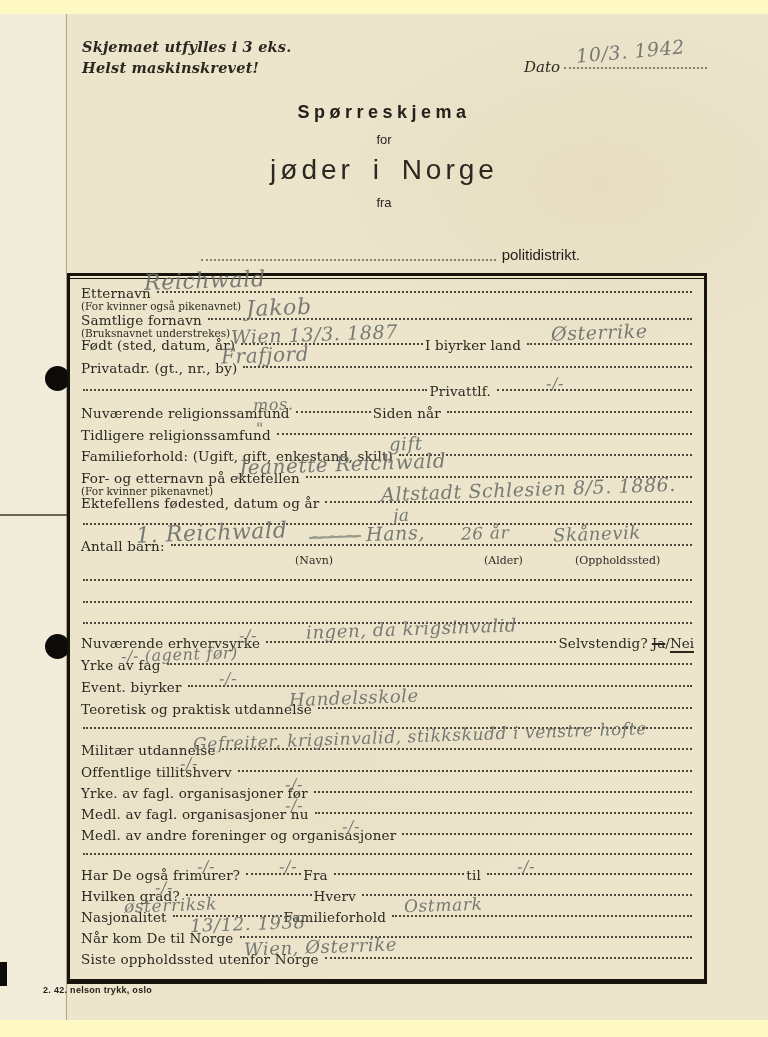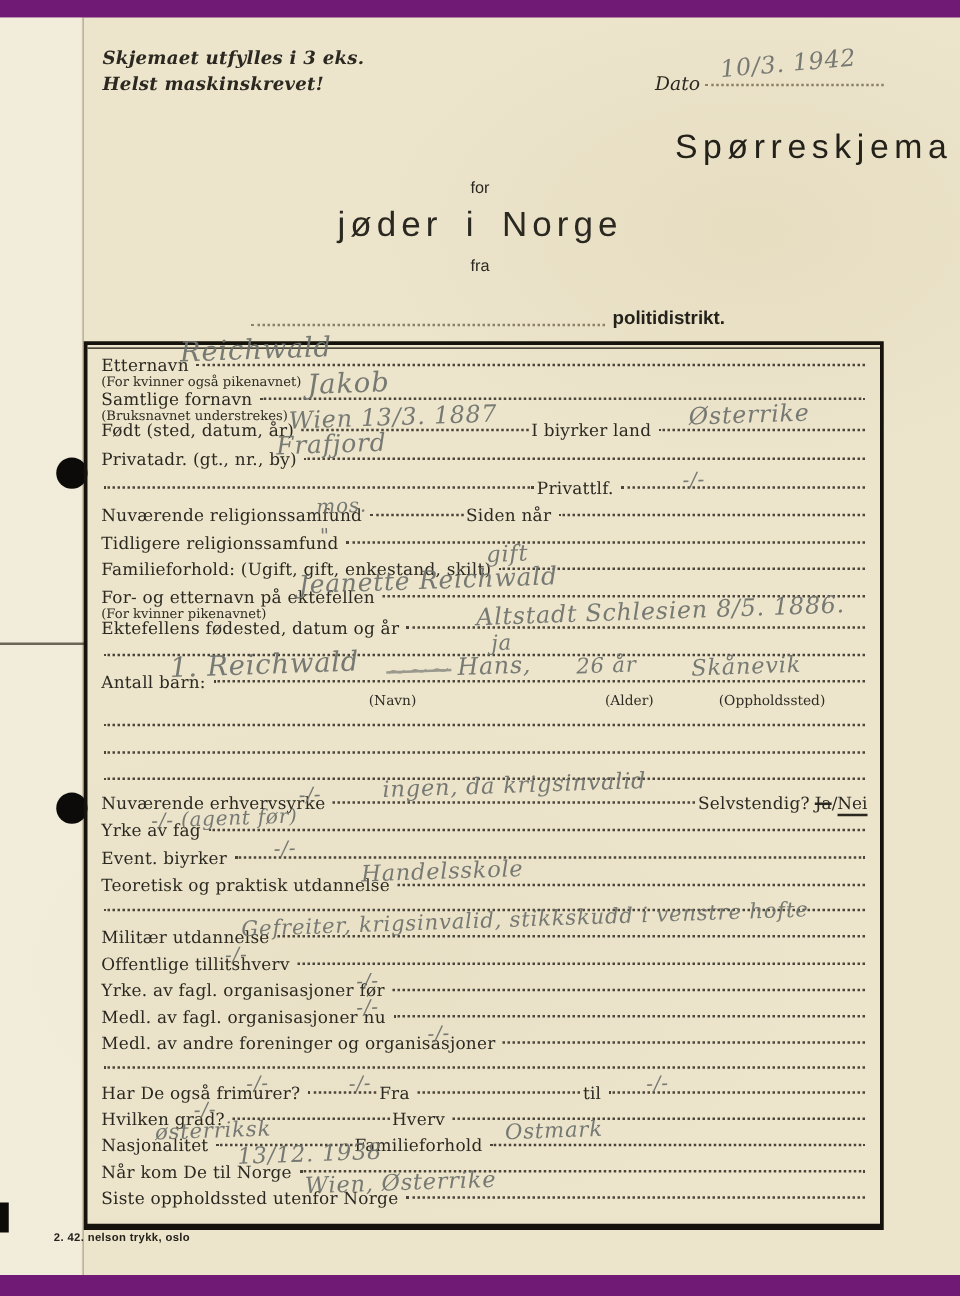--- a/index.html
+++ b/index.html
@@ -1,41 +1,41 @@
 <!DOCTYPE html>
 <html><head>
 <meta charset="utf-8">
 <style>
   html,body{margin:0;padding:0;background:#070707;}
-  .page{position:relative;width:768px;height:1037px;background:#701a75;overflow:hidden;
+  .page{position:relative;width:768px;height:1037px;background:#fef9c3;overflow:hidden;
         font-family:"DejaVu Serif",serif;color:#2a2820;}
   .paper{position:absolute;left:0;top:14px;width:768px;height:1006px;background-color:#ece4cb;
     background-image:
       linear-gradient(90deg, rgba(255,255,255,.30) 0px, rgba(255,255,255,.30) 64px, rgba(255,255,255,0) 67px),
       radial-gradient(ellipse 420px 260px at 600px 170px, rgba(205,190,150,.18), rgba(0,0,0,0) 70%),
       radial-gradient(ellipse 500px 300px at 300px 760px, rgba(210,198,160,.12), rgba(0,0,0,0) 70%);}
   .crease-v{position:absolute;left:66px;top:0;width:1px;height:1006px;background:rgba(122,112,86,.55);}
   .crease-h{position:absolute;left:0;top:500px;width:69px;height:2px;background:rgba(62,56,42,.75);}
   .punch{position:absolute;left:45px;width:25px;height:25px;border-radius:50%;background:#0c0b09;}
   .edge-mark{position:absolute;left:0;top:948px;width:7px;height:24px;background:#0c0b09;}
 
   .instructions{position:absolute;left:82px;top:22px;font-size:14.5px;font-weight:bold;
     font-style:italic;line-height:21px;letter-spacing:.2px;}
   .dateline{position:absolute;left:524px;top:44px;width:184px;display:flex;align-items:center;}
   .dateline .dlbl{font-size:15px;font-style:italic;padding-right:3px;}
   .lead-light{flex:1 1 auto;border-bottom:2px dotted #8d8266;height:4px;margin:0 1px 2px 1px;}
 
   .titleblock{position:absolute;left:6px;top:88px;width:756px;text-align:center;
     font-family:"Liberation Sans",sans-serif;}
-  .t-big{font-size:27px;font-weight:normal;letter-spacing:4.5px;color:#23211a;text-align:right;}
+  .t-big{font-size:18px;font-weight:bold;letter-spacing:4.5px;color:#23211a;}
   .t-small{font-size:13px;margin-top:9px;color:#2a281f;}
   .t-big2{font-size:28px;font-weight:normal;letter-spacing:4px;word-spacing:7px;margin-top:7px;}
   .districtline{position:absolute;left:200px;top:232px;width:380px;display:flex;align-items:flex-end;
     font-family:"Liberation Sans",sans-serif;}
-  .districtline .dname{font-size:15px;font-weight:bold;padding-left:5px;color:#23211a;}
+  .districtline .dname{font-size:15px;font-weight:normal;padding-left:5px;color:#23211a;}
 
   .formbox{position:absolute;left:67px;top:259px;width:640px;height:711px;box-sizing:border-box;
     border:3px solid #15130c;border-bottom-width:5px;}
   .formbox::before{content:"";position:absolute;left:0;right:0;top:2px;height:1px;background:#15130c;}
 
   .row{position:absolute;left:11px;right:10px;display:flex;align-items:flex-start;
        font-size:13.5px;line-height:13px;height:13px;}
   .lbl{white-space:nowrap;padding-right:4px;letter-spacing:.2px;}
   .lead{flex:1 1 auto;border-bottom:2px dotted #4c463a;height:4px;margin:0 2px 2px 2px;}
   .w55{flex:0 0 55px}.w165{flex:0 0 165px}.w195{flex:0 0 195px}.w205{flex:0 0 205px}

